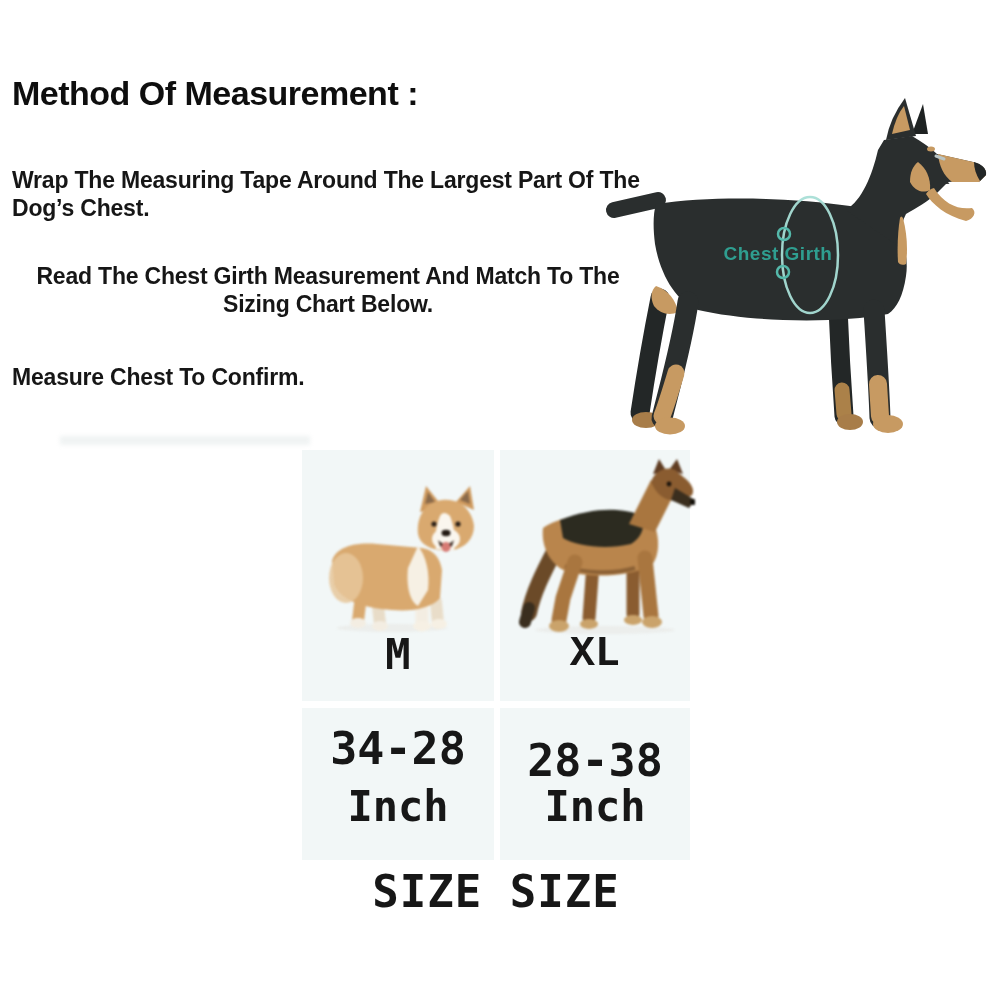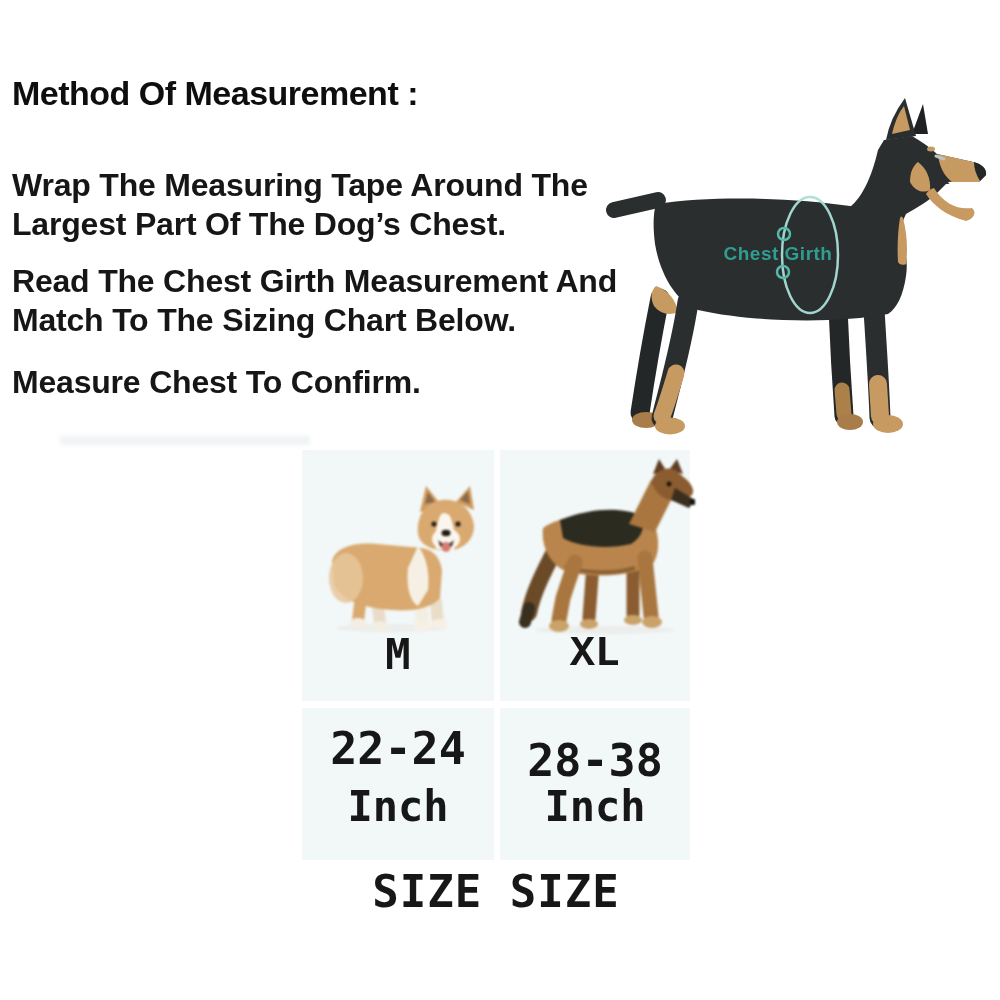--- a/index.html
+++ b/index.html
@@ -3,24 +3,24 @@
 <meta charset="utf-8">
 <style>
   * { margin:0; padding:0; box-sizing:border-box; }
   html,body { width:1000px; height:1000px; background:#ffffff; overflow:hidden;
               font-family:"Liberation Sans", sans-serif; }
   .stage { position:absolute; left:0; top:0; width:1000px; height:1000px; background:#fff; }
 
   .title { position:absolute; left:12px; top:74px; width:720px;
            font-size:34px; font-weight:bold; color:#0e0e0e; letter-spacing:-0.5px; }
 
-  .para { position:absolute; left:12px; width:632px; font-size:32px; font-weight:bold;
+  .para { position:absolute; left:12px; width:632px; font-size:23px; font-weight:bold;
           color:#161616; line-height:1.23; letter-spacing:-0.2px; }
   .para.p1 { top:166px; }
-  .para.p2 { top:262px; }
+  .para.p2 { top:262px;text-align:center; }
   .para.p3 { top:363px; }
 
   .faint-streak { position:absolute; left:60px; top:436px; width:250px; height:9px;
                   background:rgba(205,216,216,0.30); filter:blur(2px); }
 
   .dobe { position:absolute; left:600px; top:58px; width:390px; height:390px;text-decoration:underline; }
   .dobe svg { filter:blur(0.4px); }
 
   .chart { position:absolute; left:0; top:0; }
   .cell { position:absolute; background:#f2f7f7; }
@@ -180,20 +180,20 @@
         <path d="M70,104 L58,140 L54,162" stroke="#a9763f" stroke-width="15" fill="none" stroke-linecap="round"></path>
         <ellipse cx="147" cy="164" rx="10" ry="6" fill="#caa36b"></ellipse>
         <ellipse cx="128" cy="162" rx="9" ry="5" fill="#caa36b"></ellipse>
         <ellipse cx="54" cy="168" rx="10" ry="6" fill="#caa36b"></ellipse>
         <ellipse cx="84" cy="166" rx="9" ry="5" fill="#caa36b"></ellipse>
       </svg>
     </div>
 
     <div class="mono size-letter m">M</div>
     <div class="mono size-letter xl">XL</div>
-    <div class="mono range m">22-24</div>
+    <div class="mono range m">34-28</div>
     <div class="mono range xl">28-38</div>
     <div class="mono unit m">Inch</div>
     <div class="mono unit xl">Inch</div>
     <div class="mono caption">SIZE SIZE</div>
   </div>
 
 </div>
 
 </body></html>

